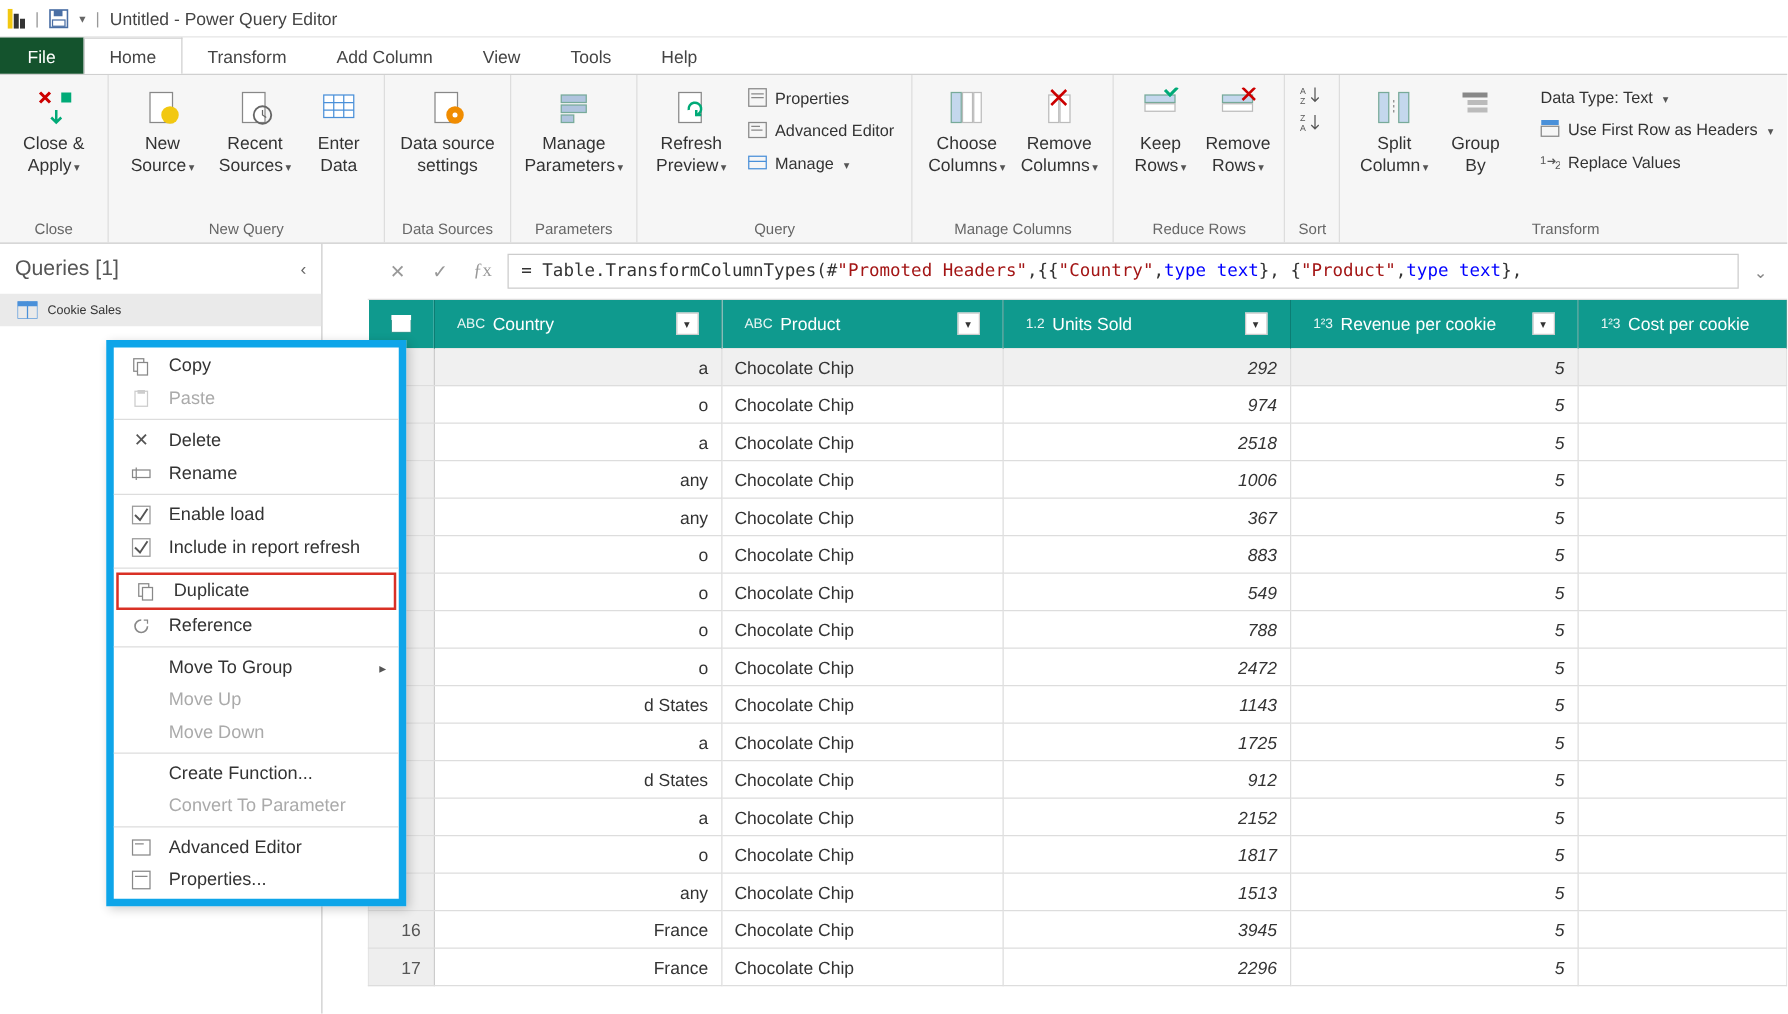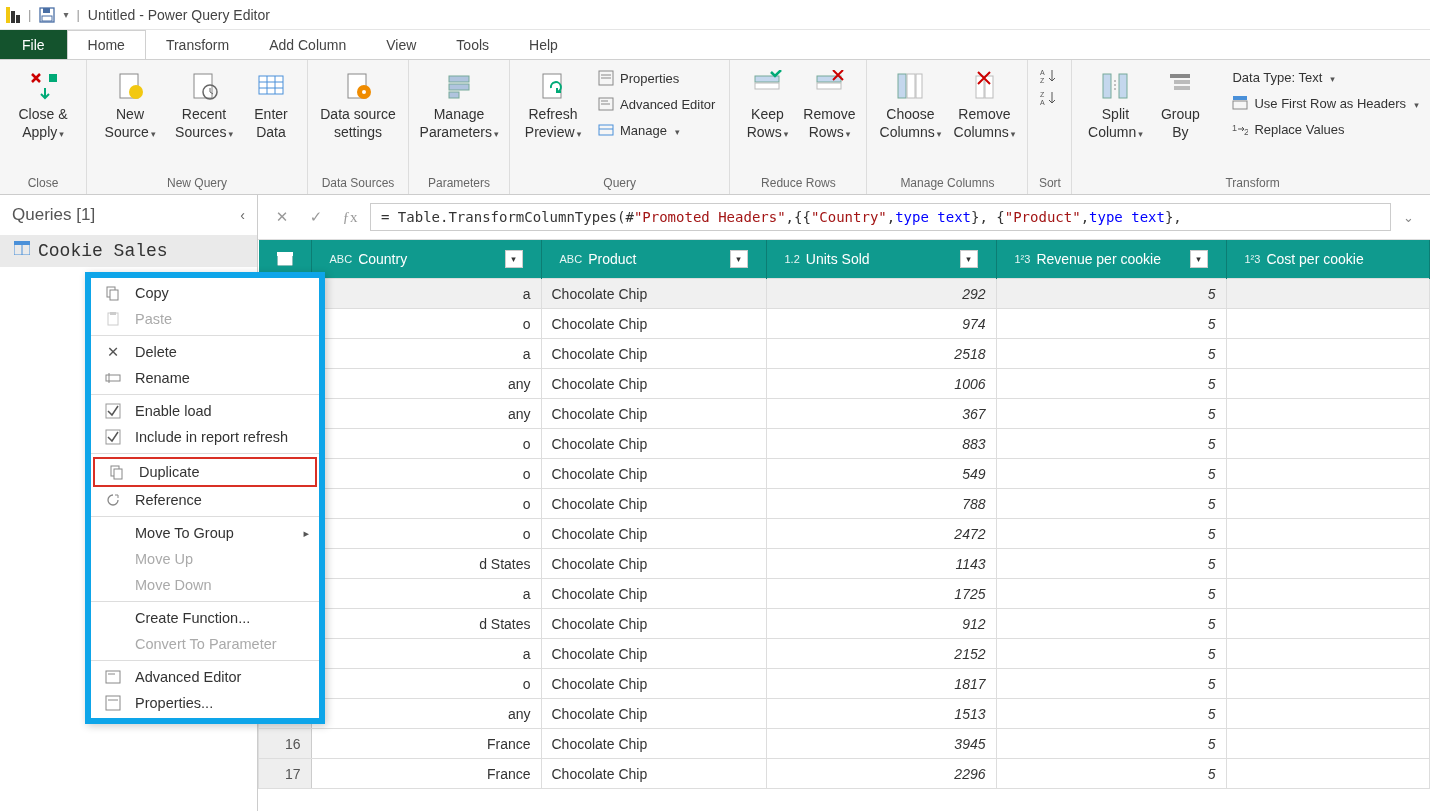--- a/index.html
+++ b/index.html
@@ -24,27 +24,27 @@
     .ribbon-group { display: flex; flex-direction: column; justify-content: space-between; padding: 6px 8px 2px 8px; border-right: 1px solid #ddd; }
     .ribbon-group-body { display: flex; gap: 4px; align-items: flex-start; flex: 1; }
     .ribbon-btn-large { display: flex; flex-direction: column; align-items: center; justify-content: flex-start; width: 70px; padding: 4px 2px; cursor: pointer; text-align: center; font-size: 14px; line-height: 1.25; gap: 4px; }
     .ribbon-btn-large .icon32 { width: 32px; height: 32px; display: flex; align-items: center; justify-content: center; }
     .ribbon-btn-small { display: flex; align-items: center; gap: 6px; padding: 4px 6px; cursor: pointer; font-size: 13px; white-space: nowrap; }
     .ribbon-col { display: flex; flex-direction: column; gap: 2px; }
     .ribbon-group-label { text-align: center; font-size: 12px; color: #666; padding: 2px 0; }
     .caret-down::after { content: "▾"; font-size: 9px; margin-left: 2px; color: #555; }
 
     
-    .main { display: flex; height: calc(811px - 30px - 30px - 135px); }
+    .main { display: flex; height: calc(811px - 30px - 30px - 135px); gap: 36px; }
     
     
     .queries-pane { width: 258px; border-right: 1px solid #ccc; display: flex; flex-direction: column; }
     .queries-header { display: flex; align-items: center; justify-content: space-between; padding: 10px 12px; font-size: 17px; color: #555; }
     .queries-header .collapse { font-size: 14px; color: #666; cursor: pointer; }
-    .query-item { display: flex; gap: 8px; padding: 6px 14px; font-size: 18px; cursor: pointer; font-family: Liberation Mono, monospace; }
+    .query-item { display: flex; align-items: center; gap: 8px; padding: 6px 14px; font-size: 10px; cursor: pointer; }
     .query-item.selected { background: #eaeaea; }
     .table-icon-small { width: 16px; height: 14px; }
 
     
     .content-area { flex: 1; display: flex; flex-direction: column; overflow: hidden; }
     .formula-bar { display: flex; align-items: center; padding: 8px 10px; gap: 6px; border-bottom: 1px solid #ddd; }
     .formula-btn { width: 28px; height: 28px; display: flex; align-items: center; justify-content: center; color: #999; font-size: 15px; cursor: pointer; }
     .formula-fx { font-family: "Segoe UI", serif; }
     .formula-input { flex: 1; border: 1px solid #ccc; padding: 5px 10px; font-family: Consolas, monospace; font-size: 14px; display: flex; align-items: center; gap: 0; overflow: hidden; white-space: nowrap; }
     .formula-input .kw-str { color: #a31515; }
@@ -242,20 +242,46 @@
             <span>Manage</span>
             <span class="caret-down"></span>
           </div>
       </div>
     </div>
     <div class="ribbon-group-label">Query</div>
   </div>
 
   <div class="ribbon-group">
     <div class="ribbon-group-body">
+      <div class="ribbon-btn-large">
+        <span class="icon32">
+            <svg width="32" height="32" viewBox="0 0 32 32">
+              <rect x="4" y="4" width="8" height="24" fill="#c4d7ed" stroke="#7a9"></rect>
+              <rect x="13" y="4" width="8" height="24" fill="#fff" stroke="#bbb"></rect>
+              <rect x="22" y="4" width="6" height="24" fill="#fff" stroke="#bbb"></rect>
+            </svg>
+          </span>
+        <span><span>Choose Columns</span><span class="caret-down"></span></span>
+      </div>
+      <div class="ribbon-btn-large">
+        <span class="icon32">
+            <svg width="32" height="32" viewBox="0 0 32 32">
+              <rect x="8" y="6" width="8" height="22" fill="#fff" stroke="#bbb"></rect>
+              <rect x="17" y="6" width="8" height="22" fill="#fff" stroke="#bbb"></rect>
+              <path d="M10 2 L22 14 M22 2 L10 14" stroke="#c00" stroke-width="2"></path>
+            </svg>
+          </span>
+        <span><span>Remove Columns</span><span class="caret-down"></span></span>
+      </div>
+    </div>
+    <div class="ribbon-group-label">Manage Columns</div>
+  </div>
+
+  <div class="ribbon-group">
+    <div class="ribbon-group-body">
       <div class="ribbon-btn-large" style="width:58px">
         <span class="icon32">
             <svg width="32" height="32" viewBox="0 0 32 32">
               <rect x="4" y="6" width="24" height="6" fill="#c4d7ed" stroke="#7a9"></rect>
               <rect x="4" y="13" width="24" height="6" fill="#fff" stroke="#bbb"></rect>
               <path d="M20 2 L24 6 L30 0" stroke="#0a7" stroke-width="2.5" fill="none"></path>
             </svg>
           </span>
         <span><span>Keep Rows</span><span class="caret-down"></span></span>
       </div>
@@ -264,46 +290,20 @@
             <svg width="32" height="32" viewBox="0 0 32 32">
               <rect x="4" y="6" width="24" height="6" fill="#c4d7ed" stroke="#7a9"></rect>
               <rect x="4" y="13" width="24" height="6" fill="#fff" stroke="#bbb"></rect>
               <path d="M20 0 L30 10 M30 0 L20 10" stroke="#c00" stroke-width="2"></path>
             </svg>
           </span>
         <span><span>Remove Rows</span><span class="caret-down"></span></span>
       </div>
     </div>
     <div class="ribbon-group-label">Reduce Rows</div>
-  </div>
-
-  <div class="ribbon-group">
-    <div class="ribbon-group-body">
-      <div class="ribbon-btn-large">
-        <span class="icon32">
-            <svg width="32" height="32" viewBox="0 0 32 32">
-              <rect x="4" y="4" width="8" height="24" fill="#c4d7ed" stroke="#7a9"></rect>
-              <rect x="13" y="4" width="8" height="24" fill="#fff" stroke="#bbb"></rect>
-              <rect x="22" y="4" width="6" height="24" fill="#fff" stroke="#bbb"></rect>
-            </svg>
-          </span>
-        <span><span>Choose Columns</span><span class="caret-down"></span></span>
-      </div>
-      <div class="ribbon-btn-large">
-        <span class="icon32">
-            <svg width="32" height="32" viewBox="0 0 32 32">
-              <rect x="8" y="6" width="8" height="22" fill="#fff" stroke="#bbb"></rect>
-              <rect x="17" y="6" width="8" height="22" fill="#fff" stroke="#bbb"></rect>
-              <path d="M10 2 L22 14 M22 2 L10 14" stroke="#c00" stroke-width="2"></path>
-            </svg>
-          </span>
-        <span><span>Remove Columns</span><span class="caret-down"></span></span>
-      </div>
-    </div>
-    <div class="ribbon-group-label">Manage Columns</div>
   </div>
 
   <div class="ribbon-group" style="min-width:44px">
     <div class="ribbon-group-body">
         <div class="ribbon-col">
       <div class="ribbon-btn-small" style="padding:2px 4px">
             <span>
               <svg width="18" height="16" viewBox="0 0 18 16">
                 <text x="0" y="7" font-size="7" fill="#555">A</text>
                 <text x="0" y="15" font-size="7" fill="#555">Z</text>

